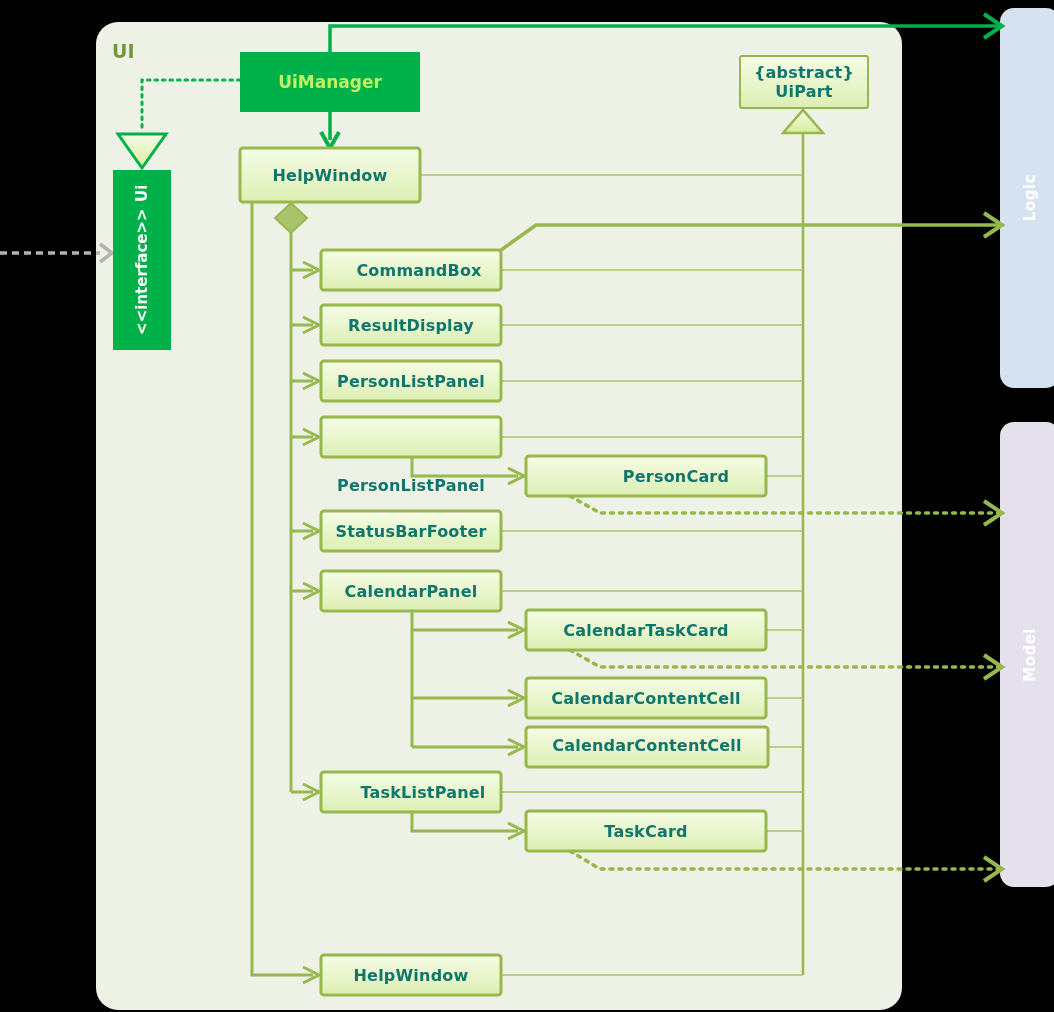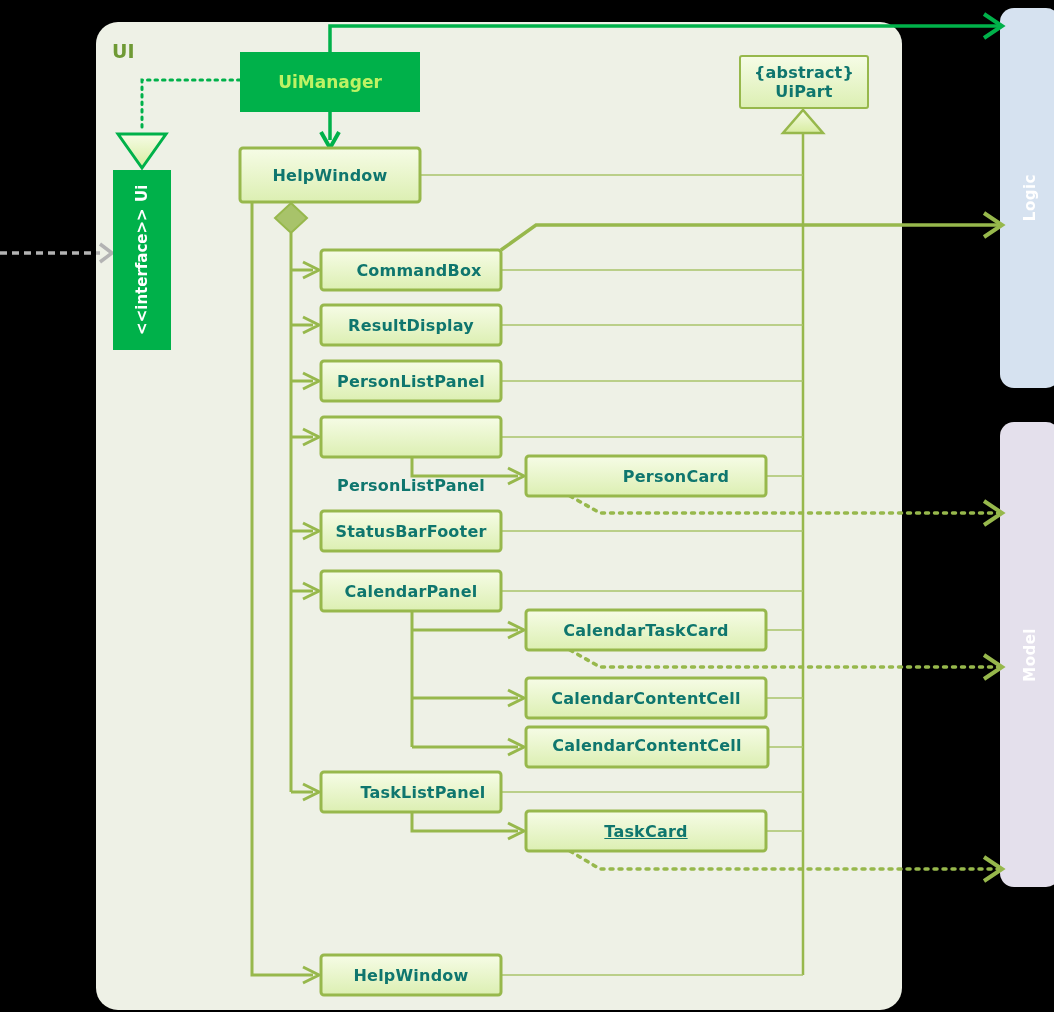--- a/index.html
+++ b/index.html
@@ -177,21 +177,21 @@
   <div class="lbl cls-lbl" style="left:321px;top:305px;width:180px;height:40px;">ResultDisplay</div>
   <div class="lbl cls-lbl" style="left:321px;top:361px;width:180px;height:40px;">PersonListPanel</div>
   <div class="lbl cls-lbl" style="left:321px;top:417px;width:180px;height:40px;margin-top:48px;">PersonListPanel</div>
   <div class="lbl cls-lbl" style="left:526px;top:456px;width:240px;height:40px;padding-left:30px;">PersonCard</div>
   <div class="lbl cls-lbl" style="left:321px;top:511px;width:180px;height:40px;">StatusBarFooter</div>
   <div class="lbl cls-lbl" style="left:321px;top:571px;width:180px;height:40px;">CalendarPanel</div>
   <div class="lbl cls-lbl" style="left:526px;top:610px;width:240px;height:40px;">CalendarTaskCard</div>
   <div class="lbl cls-lbl" style="left:526px;top:678px;width:240px;height:40px;">CalendarContentCell</div>
   <div class="lbl cls-lbl" style="left:526px;top:727px;width:242px;height:36px;">CalendarContentCell</div>
   <div class="lbl cls-lbl" style="left:321px;top:772px;width:204px;height:40px;">TaskListPanel</div>
-  <div class="lbl cls-lbl" style="left:526px;top:811px;width:240px;height:40px;text-decoration:underline;">TaskCard</div>
+  <div class="lbl cls-lbl" style="left:526px;top:811px;width:240px;height:40px;">TaskCard</div>
   <div class="lbl cls-lbl" style="left:321px;top:955px;width:180px;height:40px;">HelpWindow</div>
 
   <div class="lbl" style="left:1000px;top:8px;width:60px;height:380px;">
     <span class="vert side-lbl">Logic</span>
   </div>
   <div class="lbl" style="left:1000px;top:422px;width:60px;height:465px;">
     <span class="vert side-lbl">Model</span>
   </div>
 
 </div>

